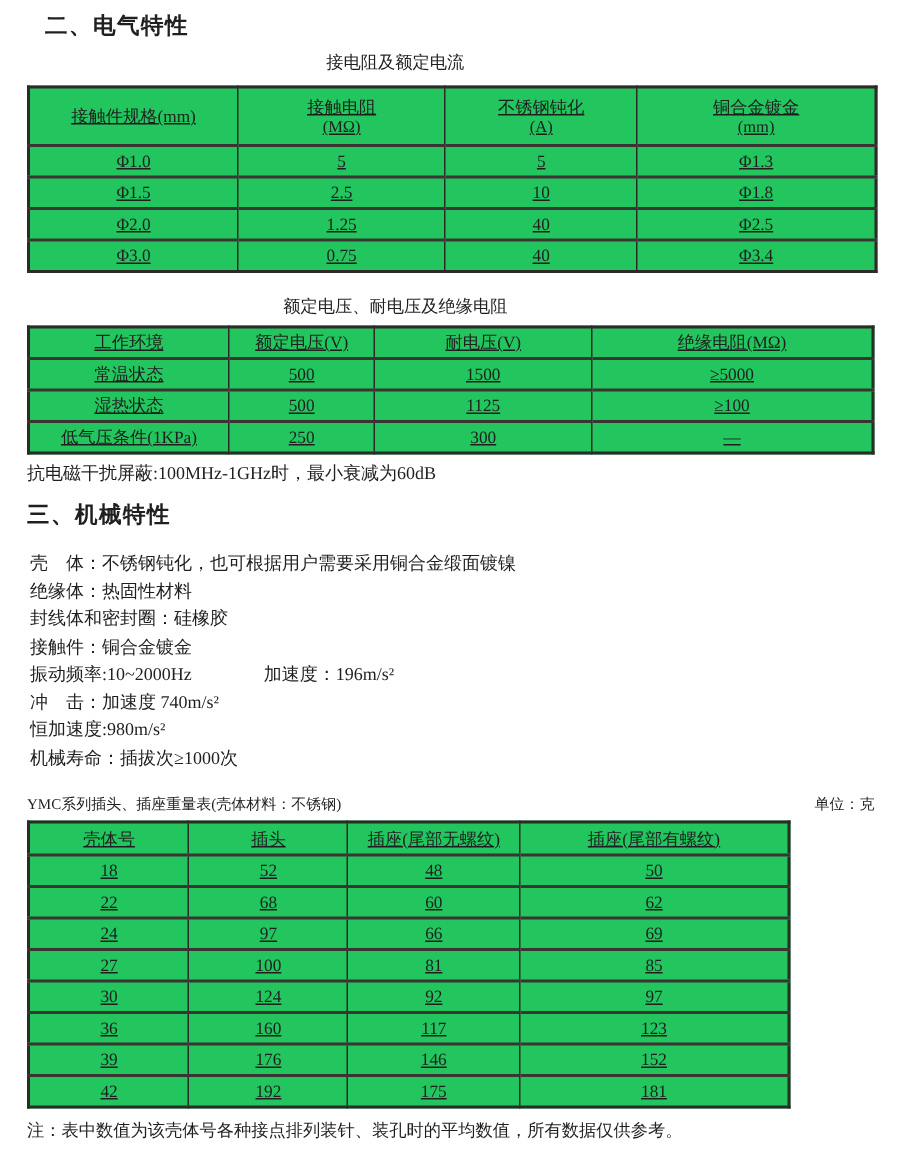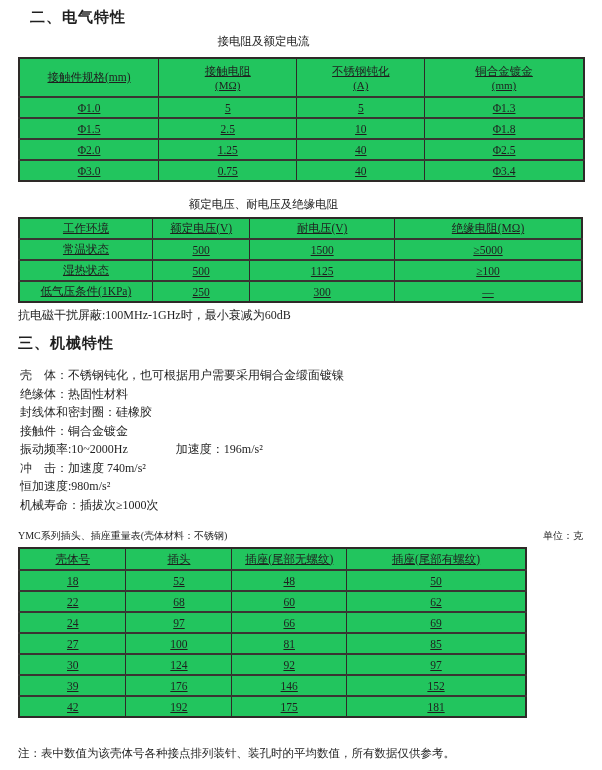--- a/index.html
+++ b/index.html
@@ -235,20 +235,26 @@
         <td>81</td>
         <td>85</td>
       </tr>
       <tr>
         <td>30</td>
         <td>124</td>
         <td>92</td>
         <td>97</td>
       </tr>
       <tr>
+        <td>36</td>
+        <td>160</td>
+        <td>117</td>
+        <td>123</td>
+      </tr>
+      <tr>
         <td>39</td>
         <td>176</td>
         <td>146</td>
         <td>152</td>
       </tr>
       <tr>
         <td>42</td>
         <td>192</td>
         <td>175</td>
         <td>181</td>

